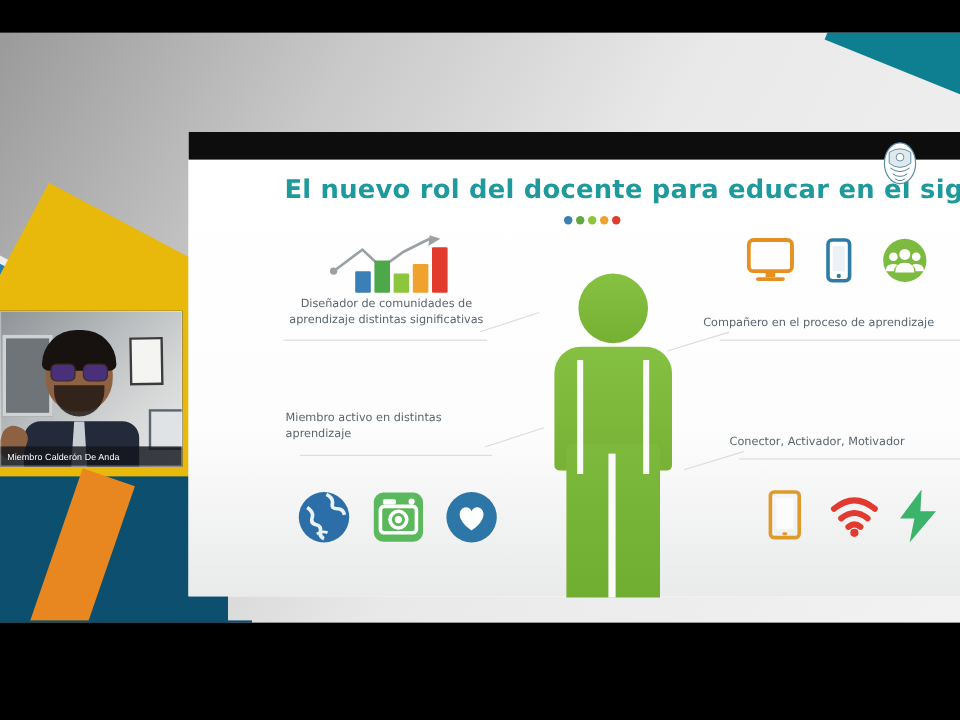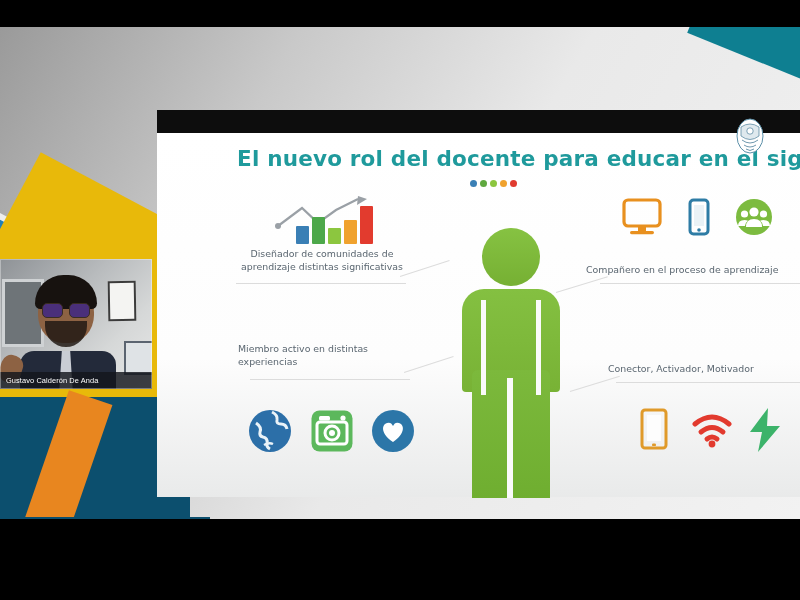--- a/index.html
+++ b/index.html
@@ -192,21 +192,21 @@
     <span class="cbar" style="left:72px;height:24px;background:#f0a22e"></span>
     <span class="cbar" style="left:88px;height:38px;background:#e23b2e"></span>
   </div>
 
   <div class="lbl lbl-l1">
     <div>Diseñador de comunidades de</div>
     <div>aprendizaje distintas significativas</div>
   </div>
   <div class="lbl lbl-l2">
     <div>Miembro activo en distintas</div>
-    <div>experiencias</div>
+    <div>aprendizaje</div>
   </div>
   <div class="lbl lbl-r1">Compañero en el proceso de aprendizaje</div>
   <div class="lbl lbl-r2">Conector, Activador, Motivador</div>
 
   <svg class="ico" style="left:622px;top:198px;" width="40" height="38" viewBox="0 0 40 38">
     <rect x="2" y="2" width="36" height="26" rx="4" fill="none" stroke="#e8901f" stroke-width="3.2"></rect>
     <rect x="16" y="28" width="8" height="5" fill="#e8901f"></rect>
     <rect x="8" y="33" width="24" height="3.2" rx="1.6" fill="#e8901f"></rect>
   </svg>
   <svg class="ico" style="left:688px;top:198px;" width="22" height="38" viewBox="0 0 22 38">
@@ -267,20 +267,20 @@
     <div class="shirt"></div>
     <div class="hand"></div>
     <div class="head-s"></div>
     <div class="hair"></div>
     <div class="beard"></div>
     <div class="glasses">
       <span class="lens" style="left:0"></span>
       <span class="lens" style="right:0"></span>
     </div>
     <div class="name-strip">
-      <span class="name-txt">Gustavo Calderón De Anda</span>
+      <span class="name-txt">Miembro Calderón De Anda</span>
     </div>
   </div>
   <div class="tile-border"></div>
 
   <div class="bar bar-top"></div>
   <div class="bar bar-bottom"></div>
 </div>
 
 </body></html>

